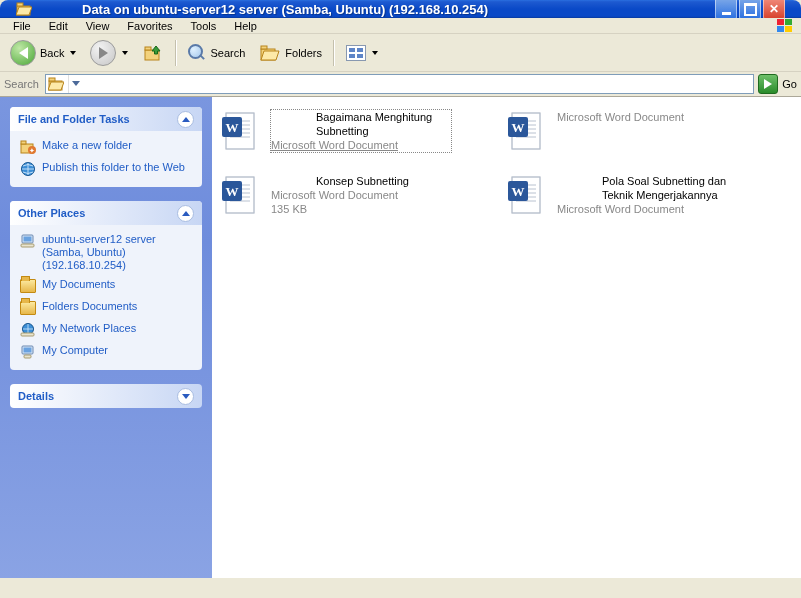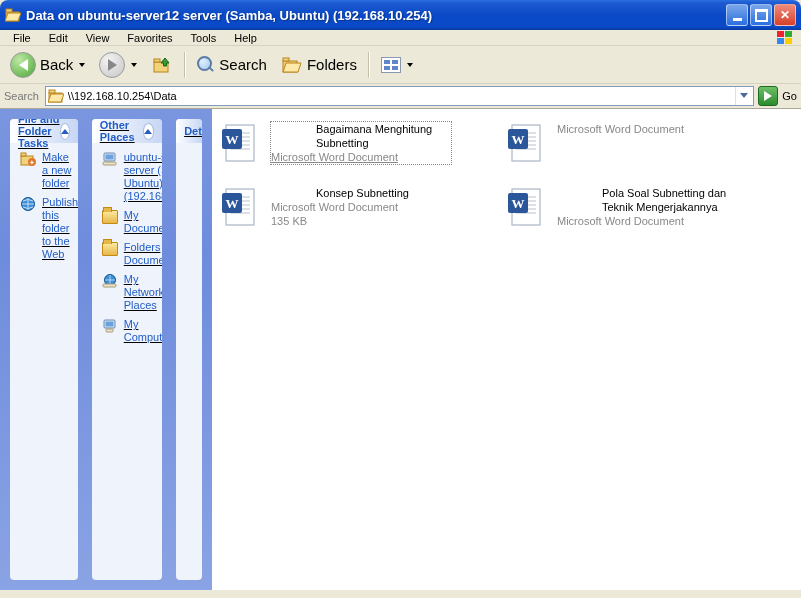--- a/index.html
+++ b/index.html
@@ -1,65 +1,66 @@
 <!DOCTYPE html>
 <html><head>
 <meta charset="utf-8">
 <style>
   * { box-sizing: border-box; }
   html,body { margin:0; padding:0; font-family: Tahoma, sans-serif; font-size:11px; }
   body { background:#ece9d8; width:801px; height:598px; overflow:hidden; }
 
   
   .titlebar {
-    height:30px;
+    height:18px;
     background: linear-gradient(to bottom,#2a6fe0 0%,#1e5ad0 10%,#0a49c7 50%,#0a49c7 90%,#083a9e 100%);
-    display:flex; align-items:center; padding:0 5px; color:#fff; font-weight:bold; font-size:13px;
+    display:flex; align-items:center; padding:0 16px; color:#fff; font-weight:bold; font-size:13px;
     border-radius:8px 8px 0 0;
+    gap:45px;
   }
   .titlebar .title-icon { width:16px; height:16px; margin-right:5px; display:flex; align-items:center; justify-content:center;}
   .titlebar .title-text { flex:1; text-shadow:1px 1px 1px rgba(0,0,0,.3); white-space:nowrap; overflow:hidden; }
   .winbtns { display:flex; gap:2px; }
   .winbtn { width:22px; height:22px; border-radius:3px; display:flex; align-items:center; justify-content:center; font-weight:bold; font-family:Arial; font-size:12px; color:#fff; border:1px solid rgba(255,255,255,.5); }
   .winbtn.min,.winbtn.max { background:linear-gradient(to bottom,#7ba7e8,#2a6fe0);}
   .winbtn.close { background:linear-gradient(to bottom,#f08a7a,#d7402a);}
   .winbtn.min::after { content:""; width:9px; height:3px; background:#fff; position:relative; top:4px;}
   .winbtn.max::after { content:""; width:9px; height:8px; border:2px solid #fff; border-top-width:3px; }
   .winbtn.close::after { content:"✕"; font-size:12px; }
 
   
   .menubar { height:16px; background:#ece9d8; display:flex; align-items:center; padding:0 4px; border-bottom:1px solid #d6d2c2; position:relative;}
   .menubar .menuitem { padding:3px 9px; cursor:default; }
   .menubar .flag { position:absolute; right:6px; width:20px; height:18px; }
 
   
   .toolbar { height:38px; background:#ece9d8; display:flex; align-items:center; padding:2px 4px; gap:2px; border-bottom:1px solid #d6d2c2;}
   .tbtn { height:30px; display:flex; align-items:center; padding:0 5px; border:1px solid transparent; border-radius:3px; gap:4px; cursor:default;}
-  .tbtn .lbl { font-size:15px;}
+  .tbtn .lbl { font-size:11px;}
   .tsep { width:2px; height:26px; border-left:1px solid #c4c0ad; border-right:1px solid #fff; margin:0 3px;}
   .drop-arrow { width:0;height:0;border-left:3px solid transparent;border-right:3px solid transparent;border-top:4px solid #000; margin-left:2px;}
   .circle-btn { width:26px; height:26px; border-radius:50%; display:flex; align-items:center; justify-content:center; border:1px solid #9a9a9a;}
   .circle-green{ background:radial-gradient(circle at 35% 30%,#bfe8a6,#4aa636);}
   .circle-grey { background:radial-gradient(circle at 35% 30%,#f3f3f3,#c6c6c6);}
   .arrow-left { width:0;height:0;border-top:6px solid transparent;border-bottom:6px solid transparent;border-right:9px solid #fff;}
   .arrow-right{ width:0;height:0;border-top:6px solid transparent;border-bottom:6px solid transparent;border-left:9px solid #888;}
 
   
   .addressbar { height:25px; background:#ece9d8; display:flex; align-items:center; padding:0 4px; gap:4px; border-bottom:1px solid #aca899;}
   .addressbar .albl { color:#777; padding-right:2px;}
   .addressbar .afield { flex:1; height:20px; border:1px solid #7f9db9; background:#fff; display:flex; align-items:center; padding:0 2px; gap:4px;}
   .addressbar .afield span.path { flex:1; font-size:11px; white-space:nowrap; overflow:hidden;}
   .addressbar .afield .dd { width:16px;height:18px; border-left:1px solid #e0e0e0; display:flex; align-items:center; justify-content:center;}
   .gobtn { height:20px; display:flex; align-items:center; gap:4px;}
   .gobtn .gicon { width:20px; height:20px; background:linear-gradient(to bottom,#6ec06a,#2a8b2a); border:1px solid #1f6a1f; border-radius:3px; display:flex; align-items:center; justify-content:center;}
   .gobtn .gicon::after{ content:""; width:0;height:0;border-top:5px solid transparent;border-bottom:5px solid transparent;border-left:8px solid #fff;}
 
   
   .content { display:flex; height: calc(598px - 30px - 24px - 38px - 25px); }
-  .sidebar { width:212px; background:linear-gradient(to bottom,#7a96df 0%,#6e8cdc 30%,#8aa3e4 100%); padding:10px 10px; display:flex; flex-direction:row; gap:14px; overflow:hidden;text-decoration:underline;}
+  .sidebar { width:212px; background:linear-gradient(to bottom,#7a96df 0%,#6e8cdc 30%,#8aa3e4 100%); padding:10px 10px; display:flex; flex-direction:column; gap:14px; overflow:hidden;}
   .task-panel { background:#eff3fb; border-radius:4px; overflow:hidden;}
   .task-panel .tp-head { height:24px; background:linear-gradient(to right,#fff,#c7d6f4); display:flex; align-items:center; padding:0 8px; font-weight:bold; color:#215dc6; justify-content:space-between; cursor:default;}
   .tp-head .chev { width:17px;height:17px; border:1px solid #a8bce0; border-radius:50%; background:#fff; display:flex; align-items:center; justify-content:center;}
   .tp-head .chev::after { content:""; width:0;height:0; border-left:4px solid transparent; border-right:4px solid transparent; border-bottom:5px solid #2a5bc0; }
   .task-panel.collapsed .tp-head .chev::after { border-bottom:none; border-top:5px solid #2a5bc0;}
   .tp-body { padding:8px 6px 10px 10px; display:flex; flex-direction:column; gap:6px;}
   .tp-link { display:flex; align-items:flex-start; gap:6px; color:#215dc6; cursor:pointer; line-height:13px;}
   .tp-link .ico { width:16px; height:16px; flex-shrink:0; display:flex; align-items:center; justify-content:center;}
   .tp-text { display:block; max-width:150px;}
 
@@ -178,21 +179,20 @@
 <div class="addressbar">
   <span class="albl">Search</span>
   <div class="afield">
     <span>
       <svg width="16" height="16">
           <rect x="1" y="5" width="13" height="9" fill="#f3d27c" stroke="#b8841a"></rect>
           <rect x="1" y="2" width="6" height="3" fill="#f3d27c" stroke="#b8841a"></rect>
           <polygon points="3,6 16,6 13,14 0,14" fill="#fde9a8" stroke="#b8841a"></polygon>
         </svg>
     </span>
-    <span class="path">\\192.168.10.254\Data</span>
     <div class="dd">
         <svg width="8" height="6">
           <polygon points="0,0 8,0 4,5" fill="#4c6a9a"></polygon>
         </svg>
       </div>
   </div>
   <div class="gobtn">
     <div class="gicon"></div>
     <span>Go</span>
   </div>

